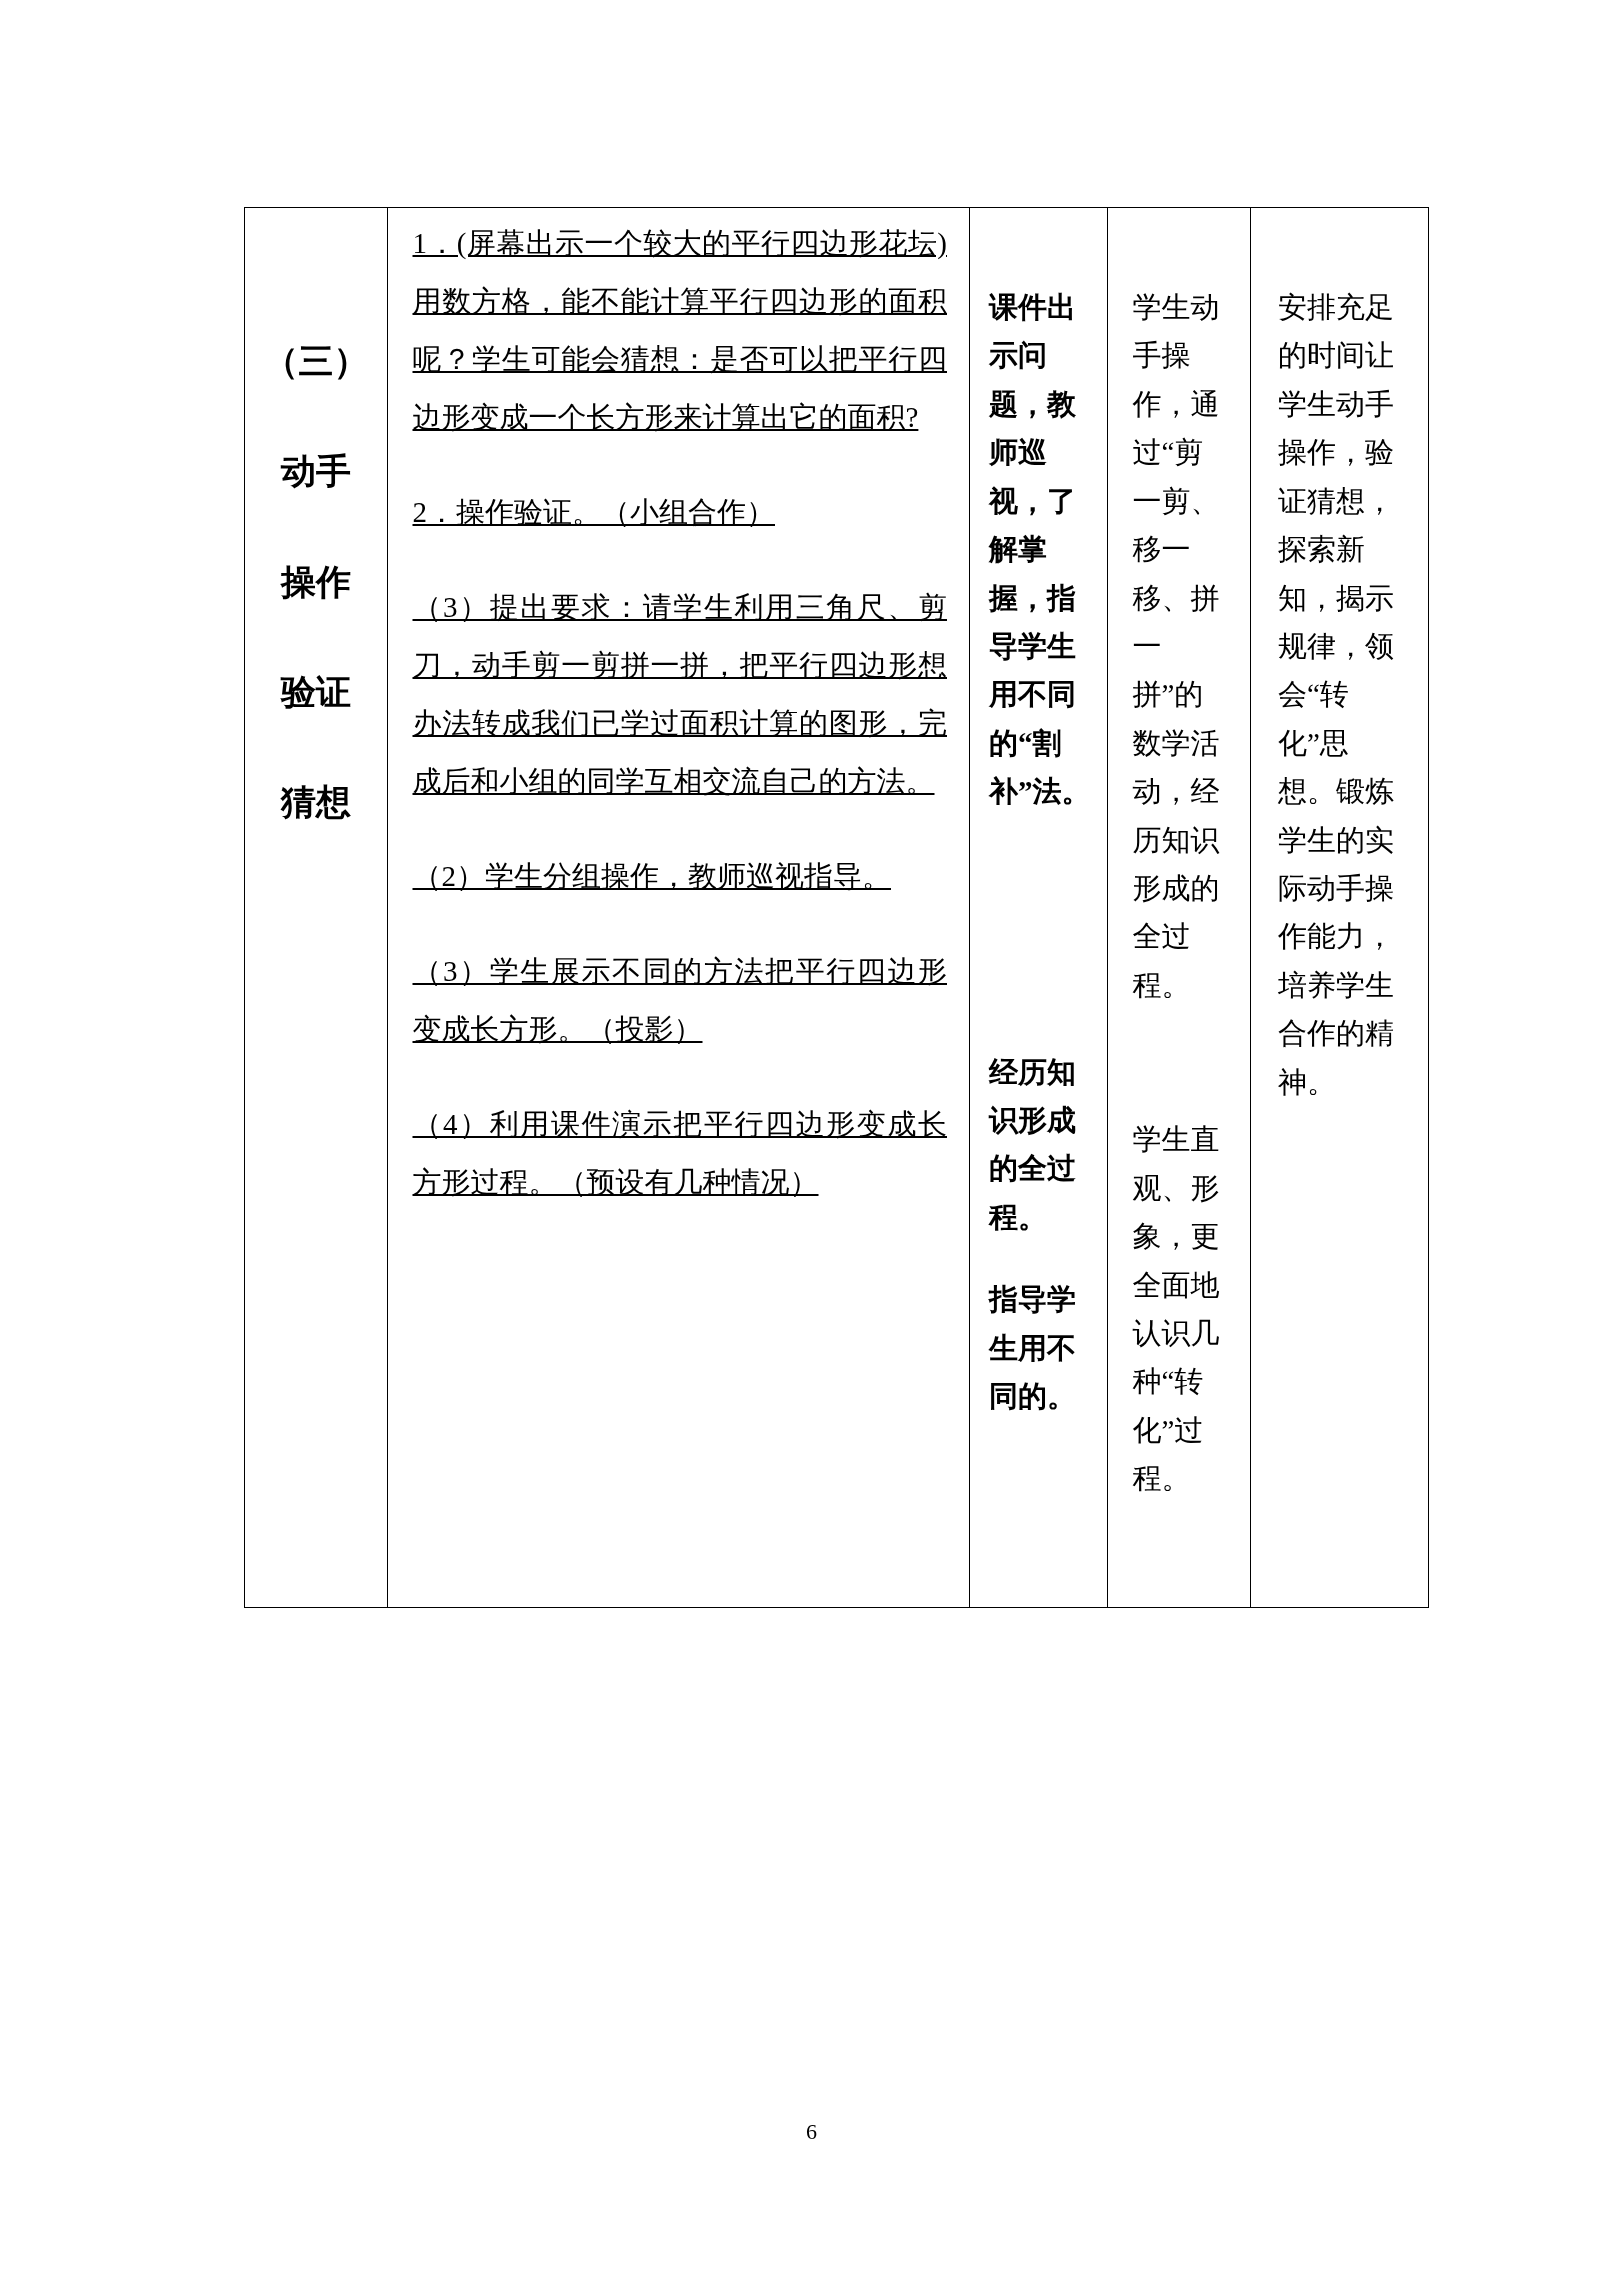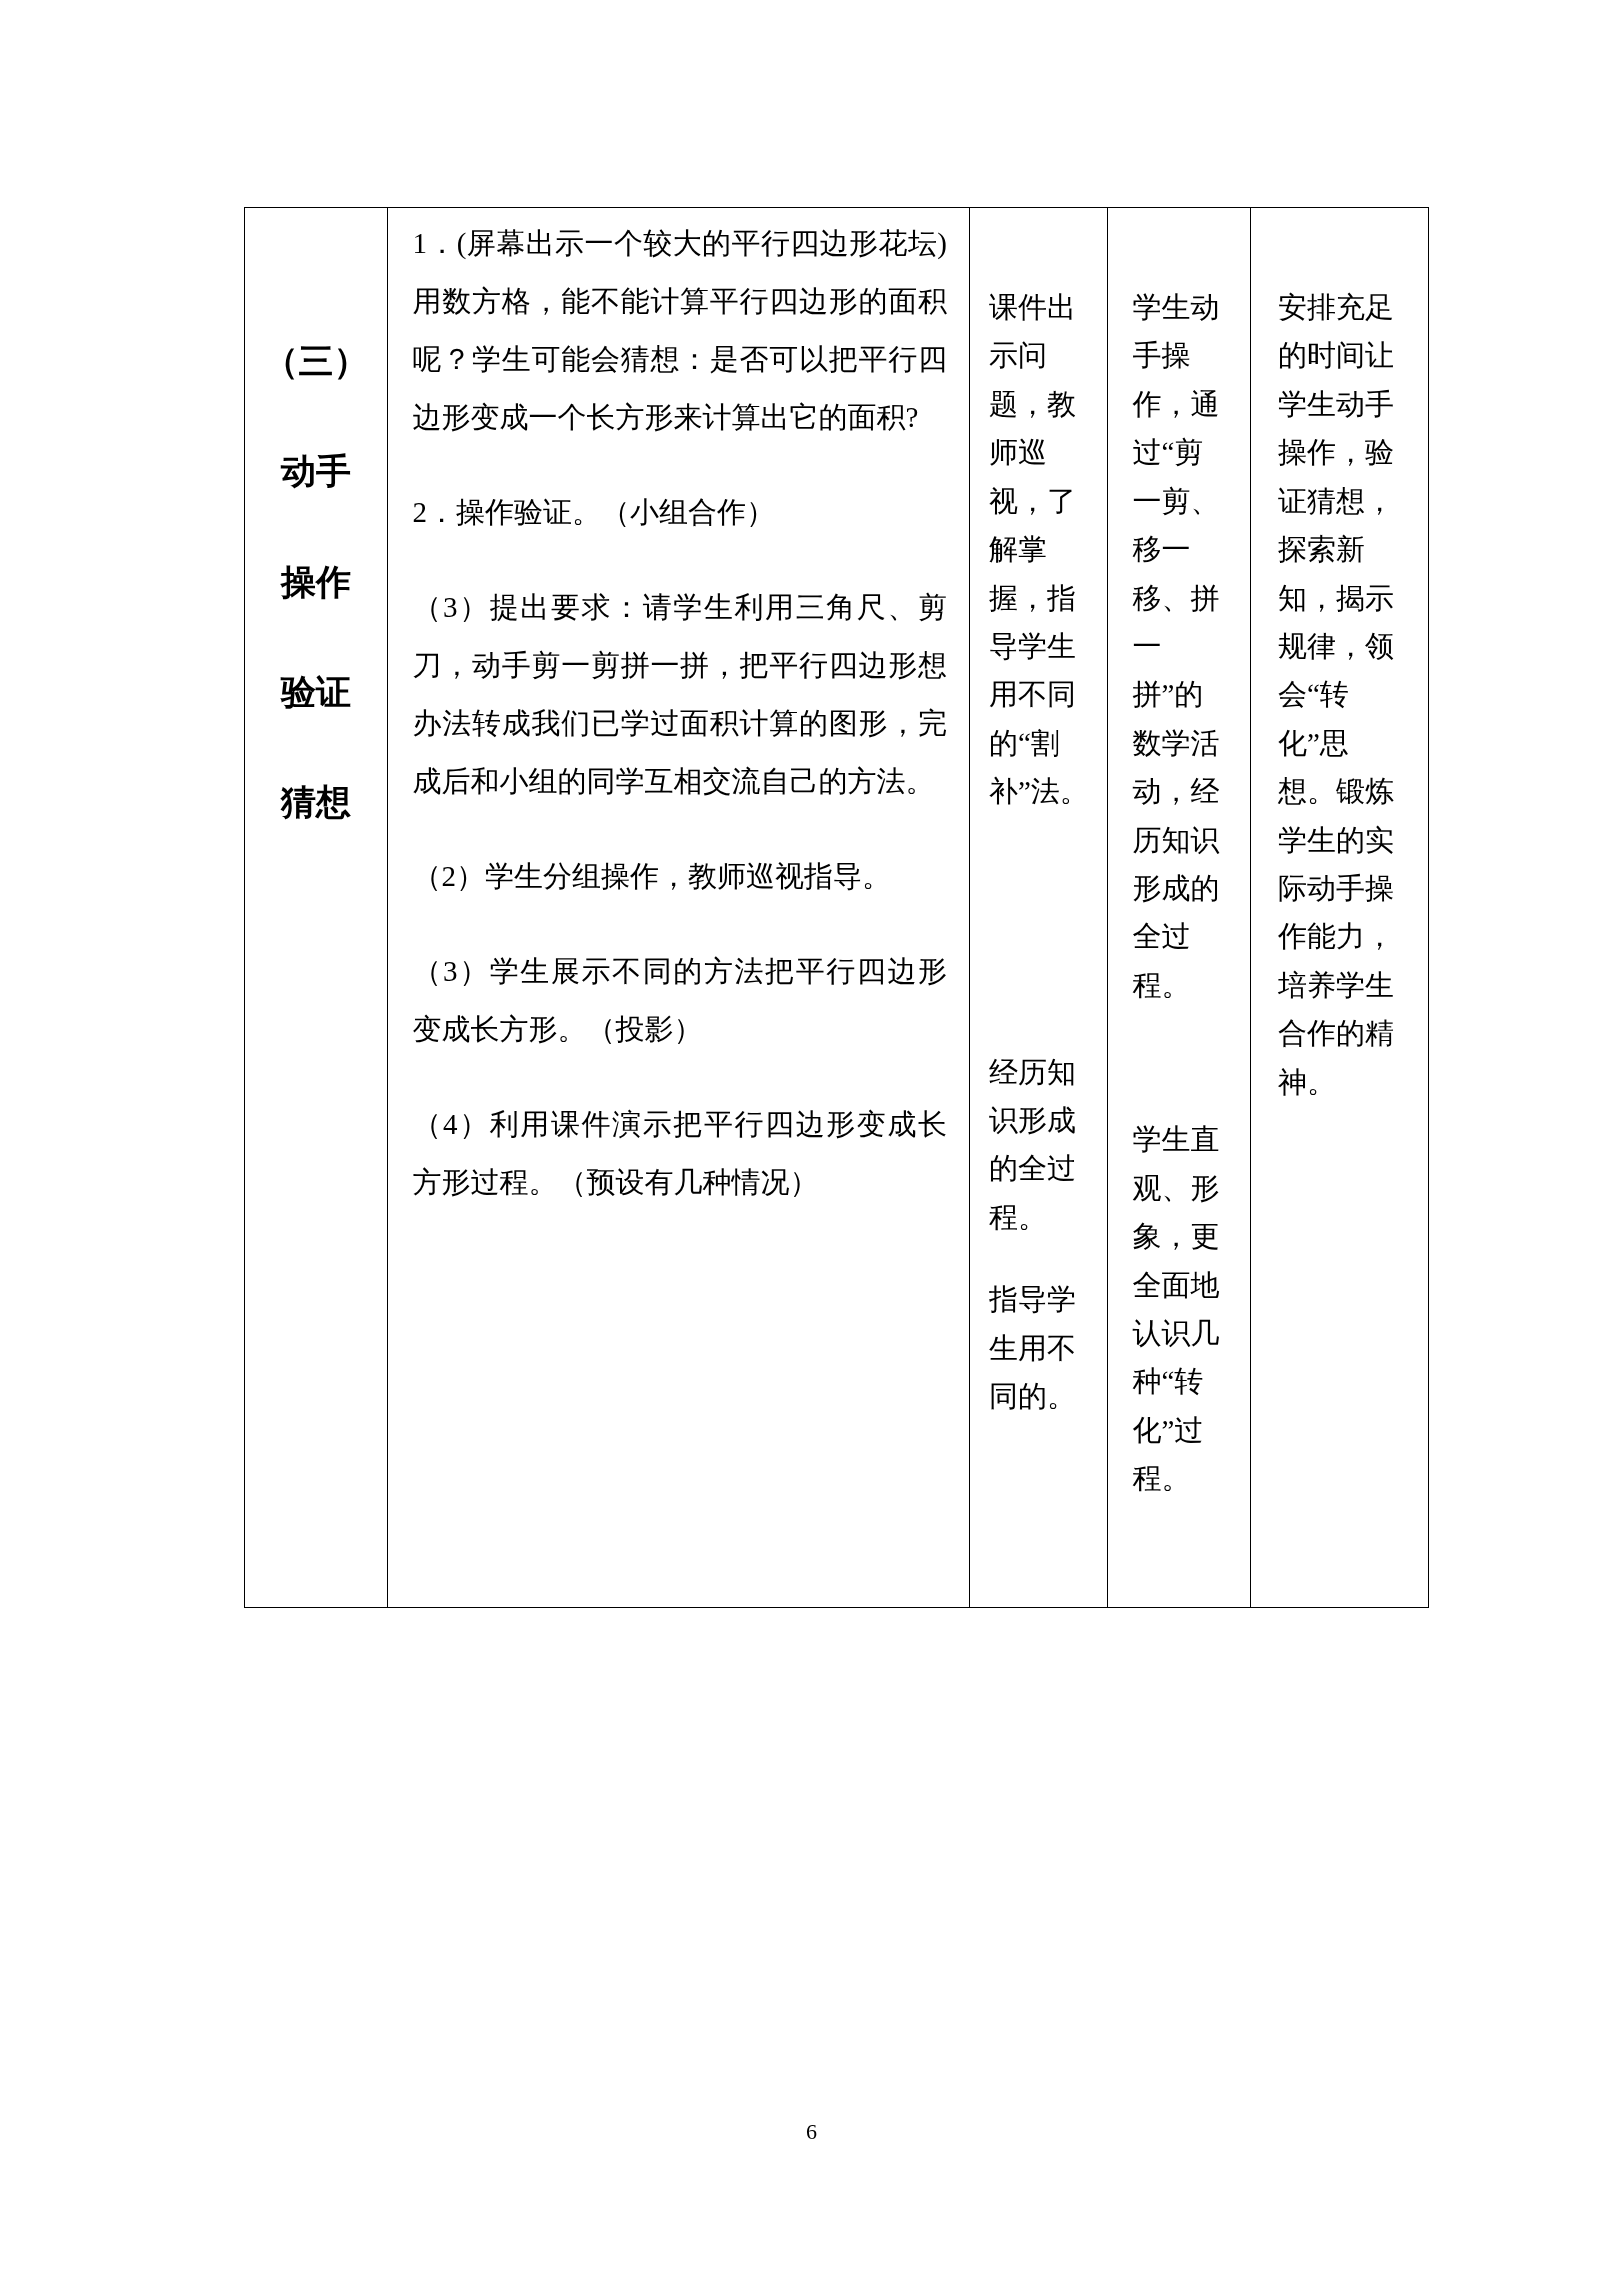--- a/index.html
+++ b/index.html
@@ -51,24 +51,24 @@
     line-height: 1.15;
   }
 
   
   td.process-cell { padding: 6.8px 22px 0 24.5px; }
   td.process-cell p {
     margin: 0 0 37px 0;
     line-height: 2.0;
     text-align: justify;
   }
-  td.process-cell.r2 { padding-top: 6px; }
+  td.process-cell.r2 { padding-top: 6px; text-decoration: underline; }
 
   
-  td.teacher-cell { padding: 75px 19px 0 19px; }
+  td.teacher-cell { padding: 75px 19px 0 19px; font-weight: bold; }
   td.student-cell { padding: 75px 24.5px 0 24.5px; }
   td.intent-cell  { padding: 75px 27px 0 27px; }
   tr.row1 td.intent-cell { padding-top: 5.5px; }
   td.teacher-cell p, td.student-cell p, td.intent-cell p {
     margin: 0;
     line-height: 1.67;
   }
   td.teacher-cell p.gap-large { margin-top: 232px; }
   td.teacher-cell p.gap-small { margin-top: 34px; }
   td.student-cell p.gap-medium { margin-top: 106px; }

